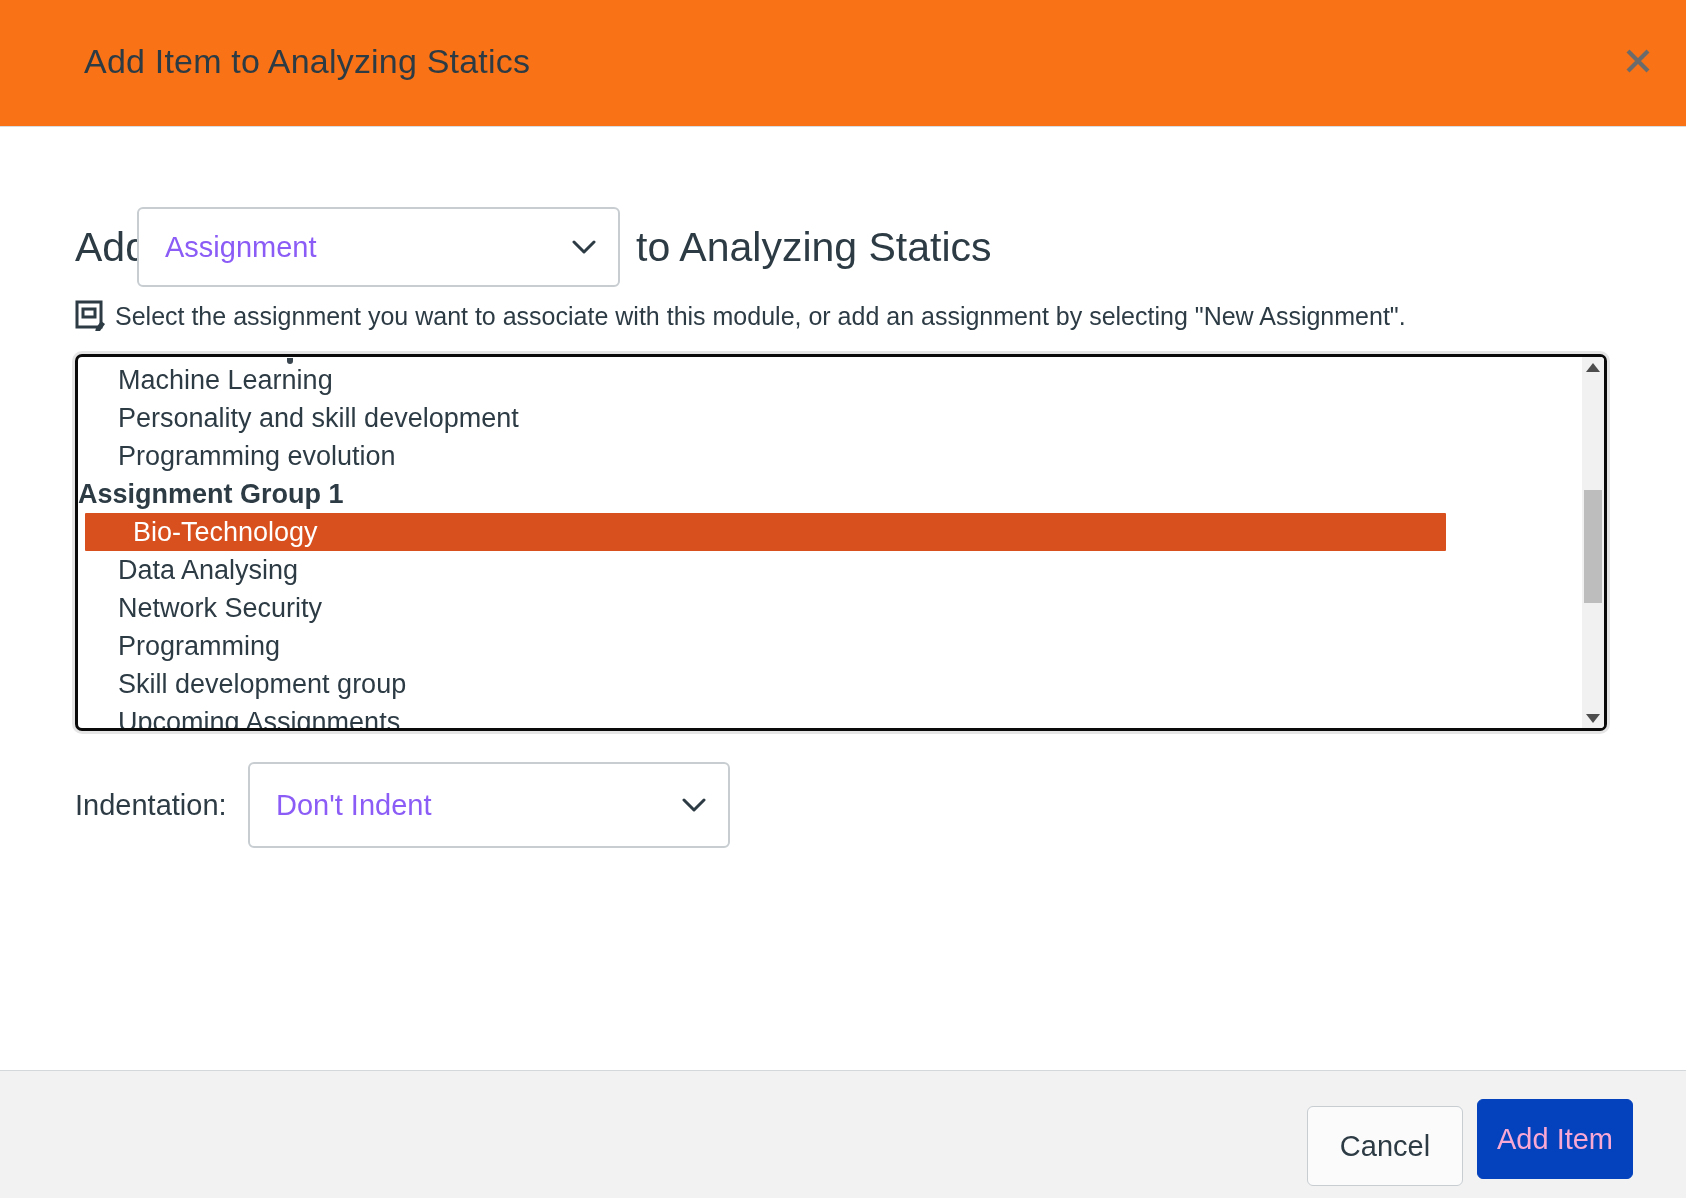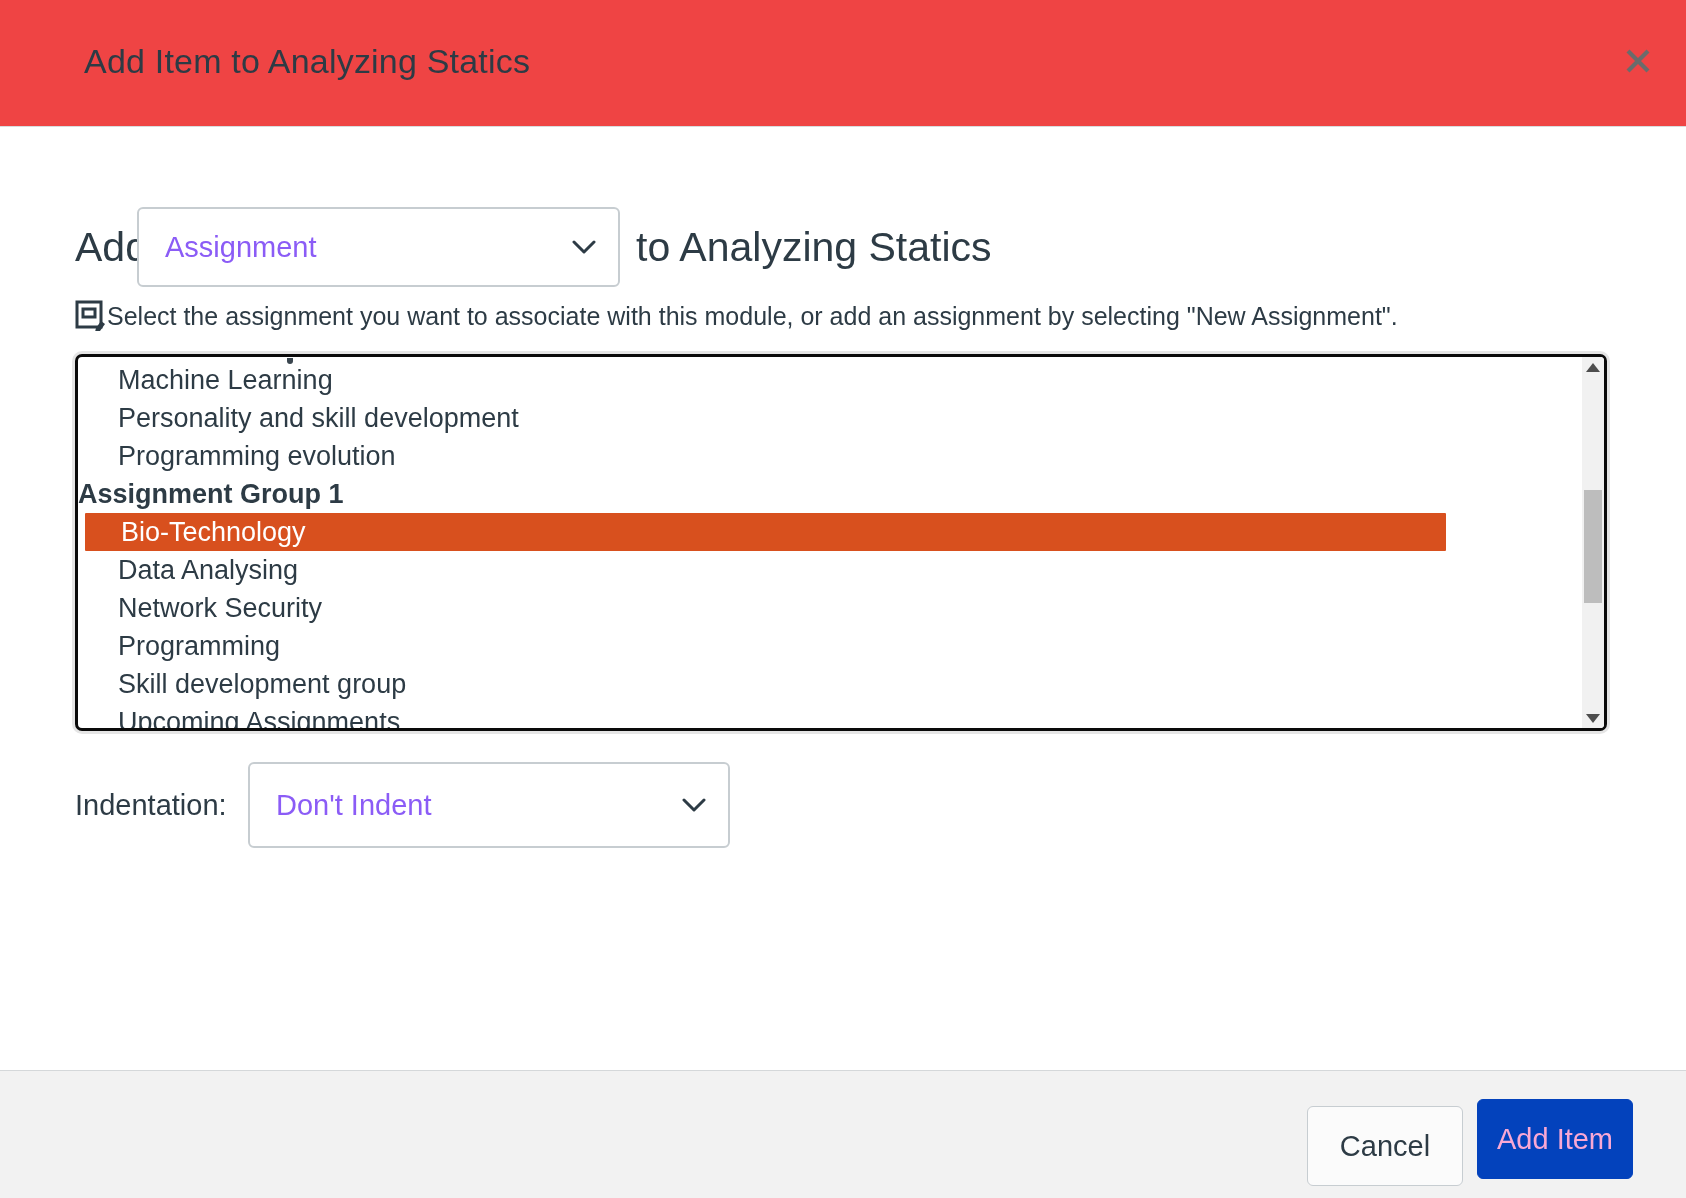--- a/index.html
+++ b/index.html
@@ -6,21 +6,21 @@
   html,body { width:1686px; height:1198px; background:#ffffff; overflow:hidden; }
   body {
     position:relative;
     font-family:"Liberation Sans","DejaVu Sans",sans-serif;
     color:#2D3B45;
   }
 
   
   .modal-header {
     position:absolute; top:0; left:0; width:1686px; height:127px;
-    background:#ef4444; border-bottom:1px solid #D8DCDE;
+    background:#f97316; border-bottom:1px solid #D8DCDE;
   }
   .modal-title {
     position:absolute; left:84px; top:42px;
     font-size:34px; font-weight:400; letter-spacing:.2px;
   }
   .close-btn {
     position:absolute; right:26px; top:40px; width:44px; height:44px;
     background:transparent; border:none; cursor:pointer;
     display:flex; align-items:center; justify-content:center;
   }
@@ -39,21 +39,21 @@
   .type-select { left:137px; top:207px; width:483px; height:80px; }
   .select-box .select-value {
     position:absolute; left:26px; top:0; height:100%;
     display:flex; align-items:center; font-size:29px; color:#8b5cf6;
   }
   .select-box .chev { position:absolute; right:22px; top:50%; margin-top:-7px; }
 
   
   .helper-row {
     position:absolute; left:73px; top:298px; height:36px;
-    display:flex; align-items:center; text-align:center;
+    display:flex; align-items:center; gap:8px;text-align:center;
   }
   .helper-row .txt { font-size:25px; color:#2D3B45; }
 
   
   .listbox {
     position:absolute; left:75px; top:354px; width:1532px; height:377px;
     background:#fff; border:3px solid #0A0A0A; border-radius:7px;
     overflow:hidden;
     box-shadow:0 0 0 3px rgba(0,0,0,0.10);
   }
@@ -61,21 +61,21 @@
     position:absolute; top:4px; left:0; width:1376px;
   }
   .list-row {
     height:38px; line-height:38px; font-size:27px;
     white-space:nowrap; overflow:hidden;
   }
   .list-row.item  { padding-left:40px; }
   .list-row.group { font-weight:bold; }
   .list-row.selected {
     background:var(--selection,#D8501E); color:#ffffff;
-    margin:0 8px 0 7px; padding-left:36px; border-radius:1px;
+    margin:0 8px 0 7px; padding-left:48px; border-radius:1px;
   }
   .clip-fragment {
     position:absolute; left:209px; top:1px; width:6px; height:6px;
     background:#3A464F; border-radius:0 0 3px 3px;
   }
 
   
   .scrollbar {
     position:absolute; top:0; right:0; width:22px; height:371px;
     background:#F1F1F1;

